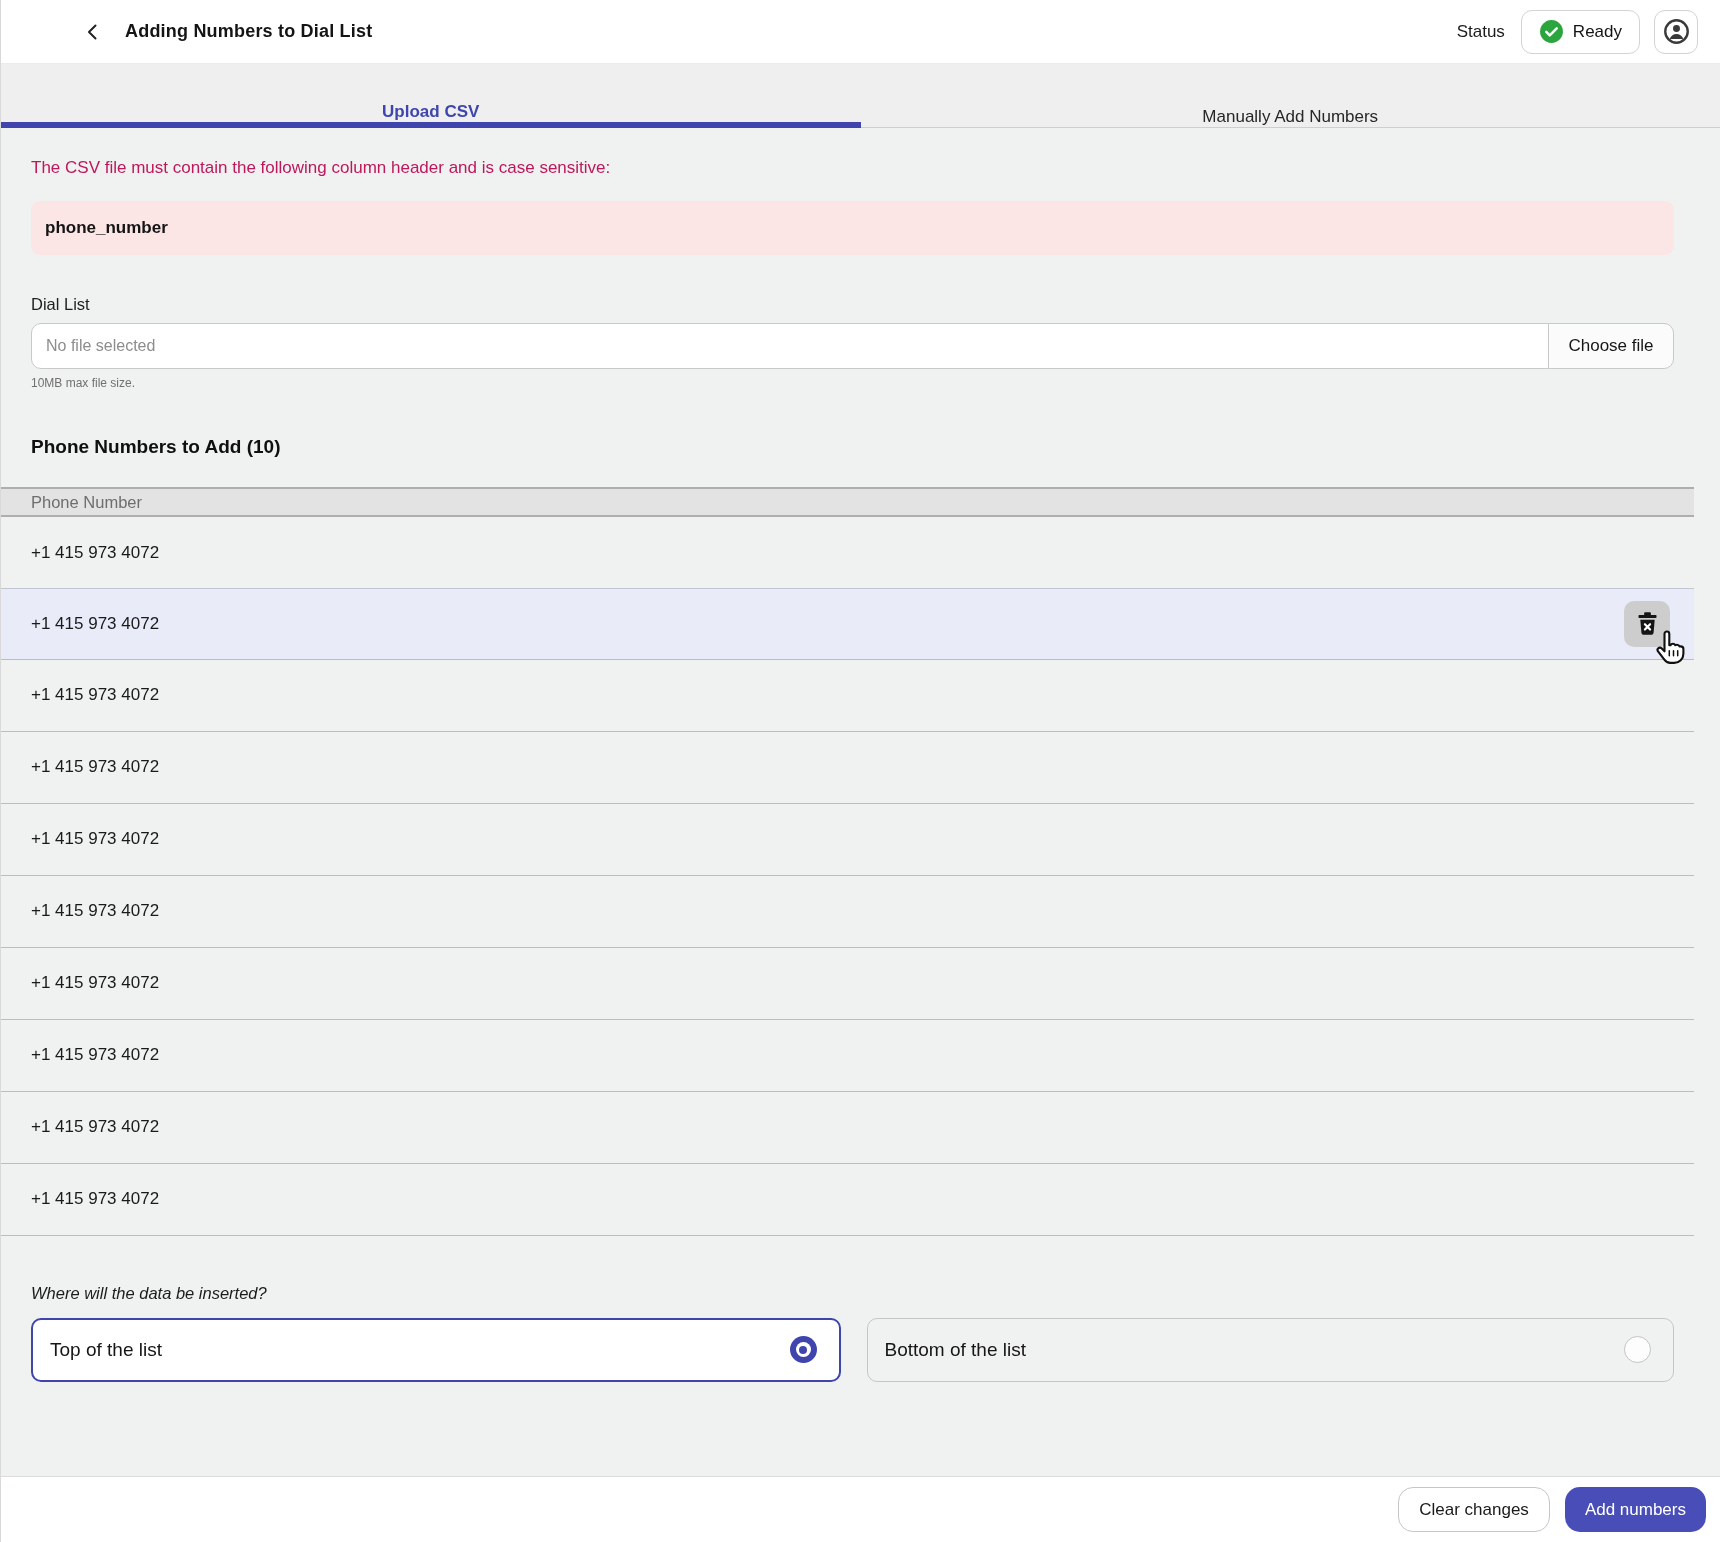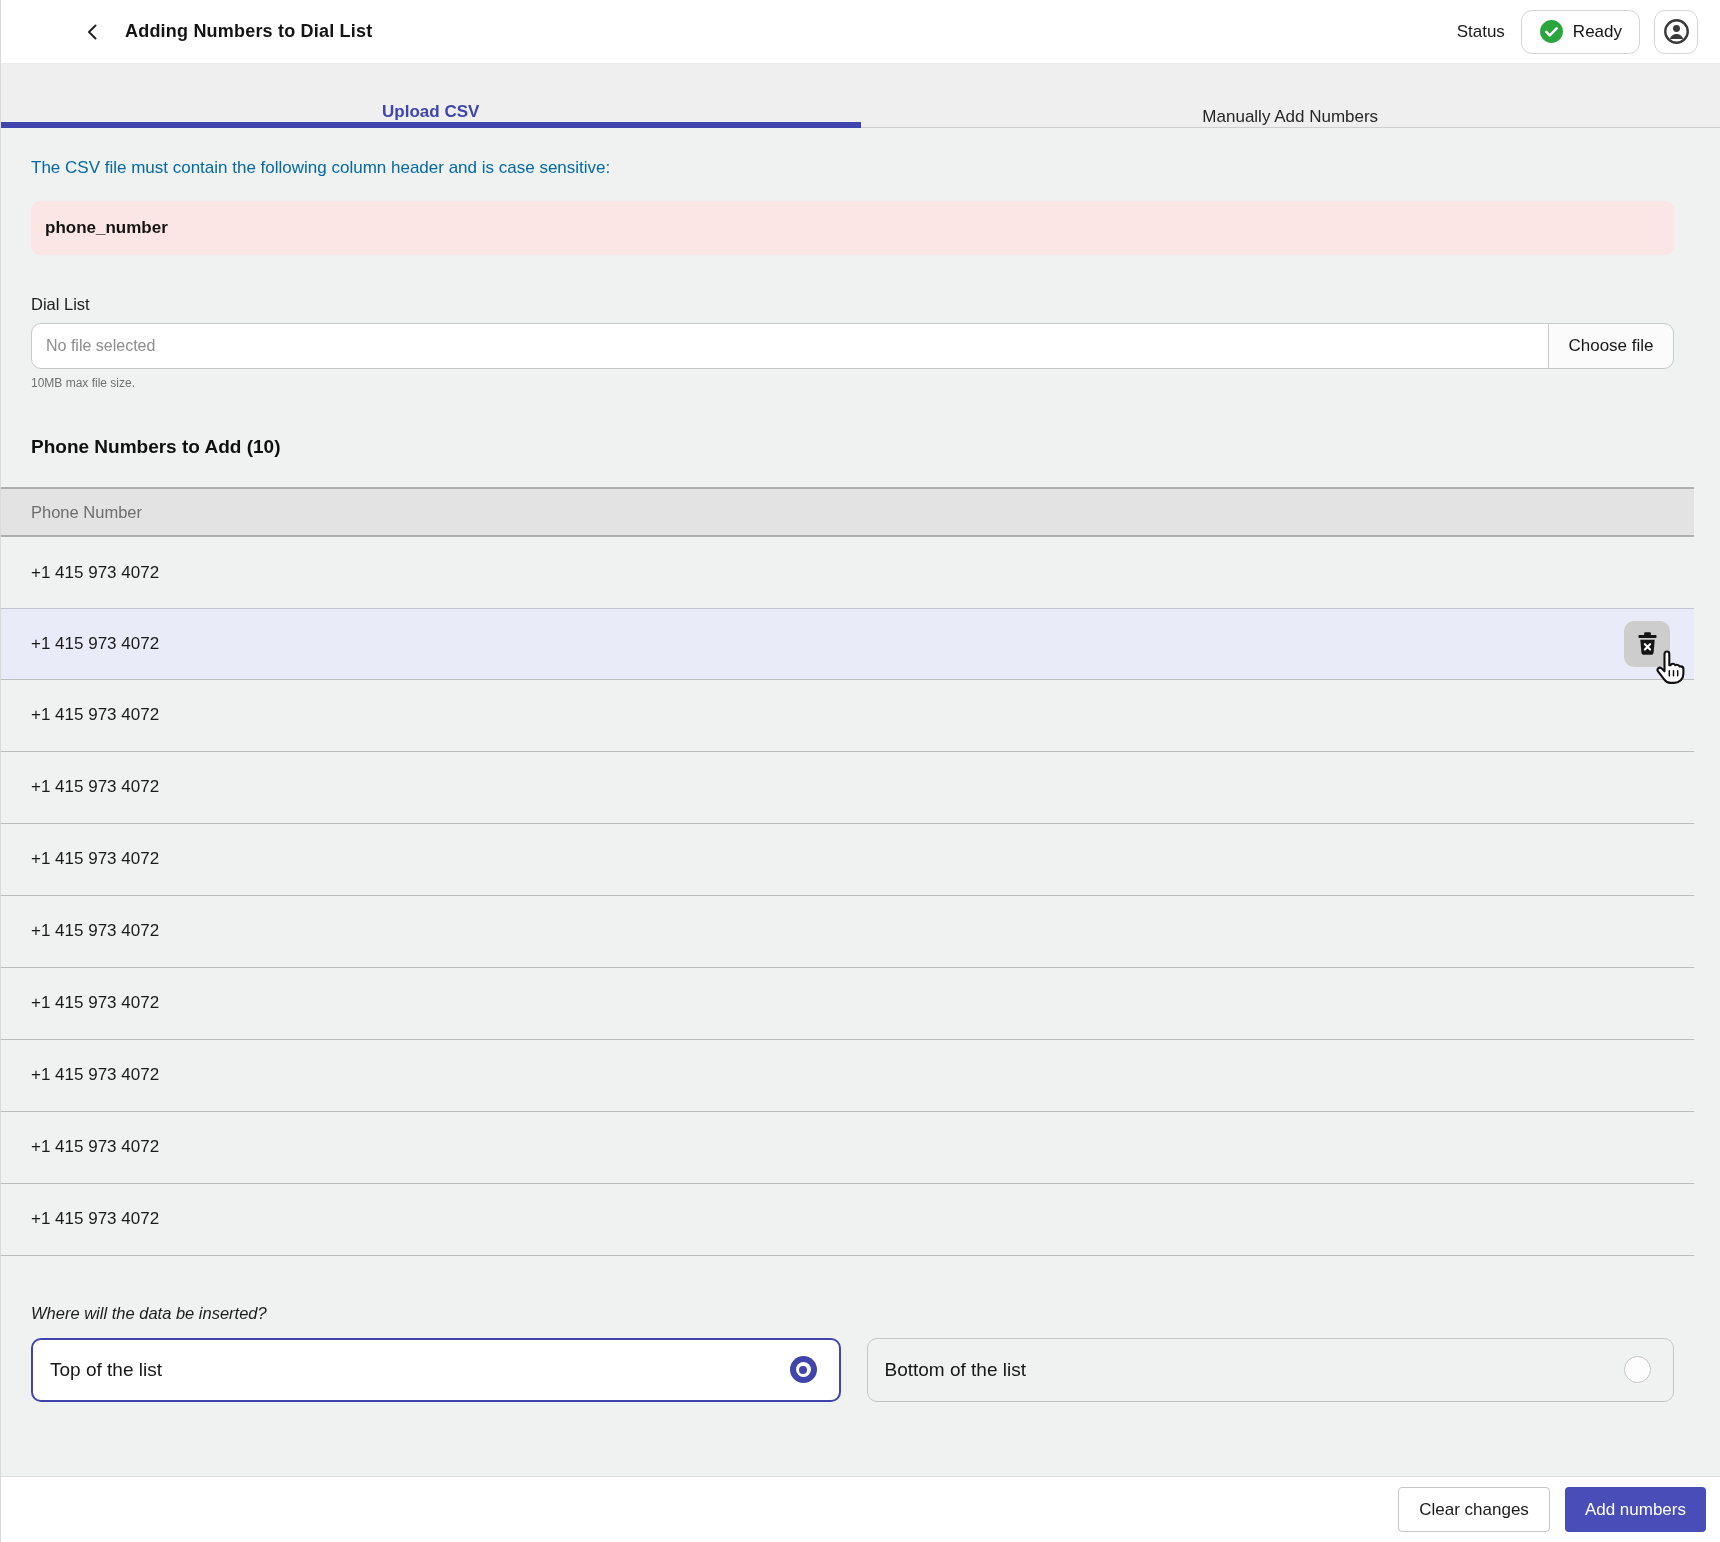--- a/index.html
+++ b/index.html
@@ -37,21 +37,21 @@
 
   
   .tab-bar{ height:64px; display:flex; background:#efefef;align-items:flex-end; }
   .tab{ flex:1; display:flex; align-items:center; justify-content:center;
         font-size:17px; cursor:pointer; border-bottom:1px solid #cfcfcf; color:#272727;}
   .tab.active{ color:var(--accent,#3f45ad); font-weight:700;
         border-bottom:6px solid var(--accent,#3f45ad); }
 
   
   .content{ padding-top:30px; }
-  .instruction{ font-size:17px; color:#0369a1; margin:0 46px 0 30px; }
+  .instruction{ font-size:17px; color:#be185d; margin:0 46px 0 30px; }
   .required-header-box{
     margin:23px 46px 0 30px; background:var(--pink,#fbe5e5);
     border-radius:9px; padding:17px 14px;
   }
   .required-header-box code{ font-family:"Liberation Sans","DejaVu Sans",sans-serif; font-weight:700; font-size:17px; color:#141414;}
   .field-label{ margin:40px 0 9px 30px; font-size:16.5px; color:#1e1e1e; }
   .file-row{ display:flex; margin:0 46px 0 30px; height:46px; }
   .file-input{
     flex:1; border:1px solid #c9c9c9; border-radius:10px 0 0 10px; background:#fff;
     padding:0 14px; font-size:16px; color:#1c1c1c; outline:none;
@@ -62,21 +62,21 @@
     width:126px; border:1px solid #c9c9c9; margin-left:-1px; cursor:pointer;
     border-radius:0 10px 10px 0; background:#fbfbfb; font-size:17px; color:#161616;
     font-family:"Liberation Sans","DejaVu Sans",sans-serif;
   }
   .file-hint{ margin:7px 0 0 30px; font-size:12px; color:#707070; }
   .list-heading{ margin:46px 0 0 30px; font-size:19px; font-weight:700; color:#101010; }
 
   
   .table{ margin-top:29px; margin-right:26px; }
   .table-head{
-    height:50px; background:var(--th-bg,#e3e3e3);
+    height:30px; background:var(--th-bg,#e3e3e3);
     border-top:2px solid #aeaeae; border-bottom:2px solid #aeaeae;
     display:flex; align-items:center; padding-left:30px;
     font-size:16.5px; color:#6e6e6e;
   }
   .row{
     height:72px; display:flex; align-items:center; justify-content:space-between;
     padding:0 24px 0 30px; font-size:17px; color:#1a1a1a;
     border-bottom:1.5px solid #bdbdbd;
   }
   .row.highlighted{ background:var(--row-hl,#e9ebf8); border-top:1.5px solid #c3c5d2; margin-top:-1.5px;}
@@ -101,21 +101,21 @@
     display:flex;align-items:center;justify-content:center;}
   .radio-selected .dot{ width:8px;height:8px;border-radius:50%;background:var(--accent,#3f45ad);}
   .radio-unselected{ width:27px;height:27px;border-radius:50%;background:#fdfdfd;border:1.5px solid #c4c4c4;}
 
   
   .footer-bar{
     position:absolute; left:0; right:0; bottom:0; height:66px; background:#fff;
     border-top:1px solid #dcdcdc; display:flex; align-items:center; justify-content:flex-end;
     gap:15px; padding-right:14px;
   }
-  .btn{ height:45px; border-radius:4px; font-size:17px; cursor:pointer; padding:0 20px;
+  .btn{ height:45px; border-radius:15px; font-size:17px; cursor:pointer; padding:0 20px;
     font-family:"Liberation Sans","DejaVu Sans",sans-serif;}
   .btn-secondary{ background:#fff; border:1px solid #c6c6c6; color:#1a1a1a; }
   .btn-primary{ background:var(--accent-btn,#484db8); border:none; color:#fff; }
 </style>
 </head>
 <body>
 
 <header class="app-header">
   <button class="icon-btn hamburger">
     <span></span>

